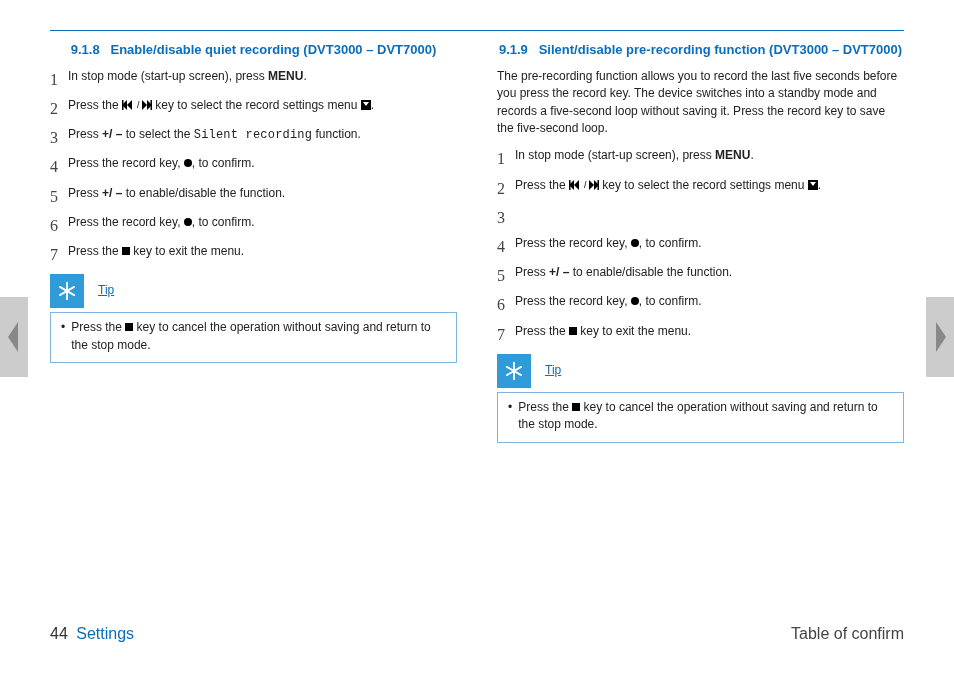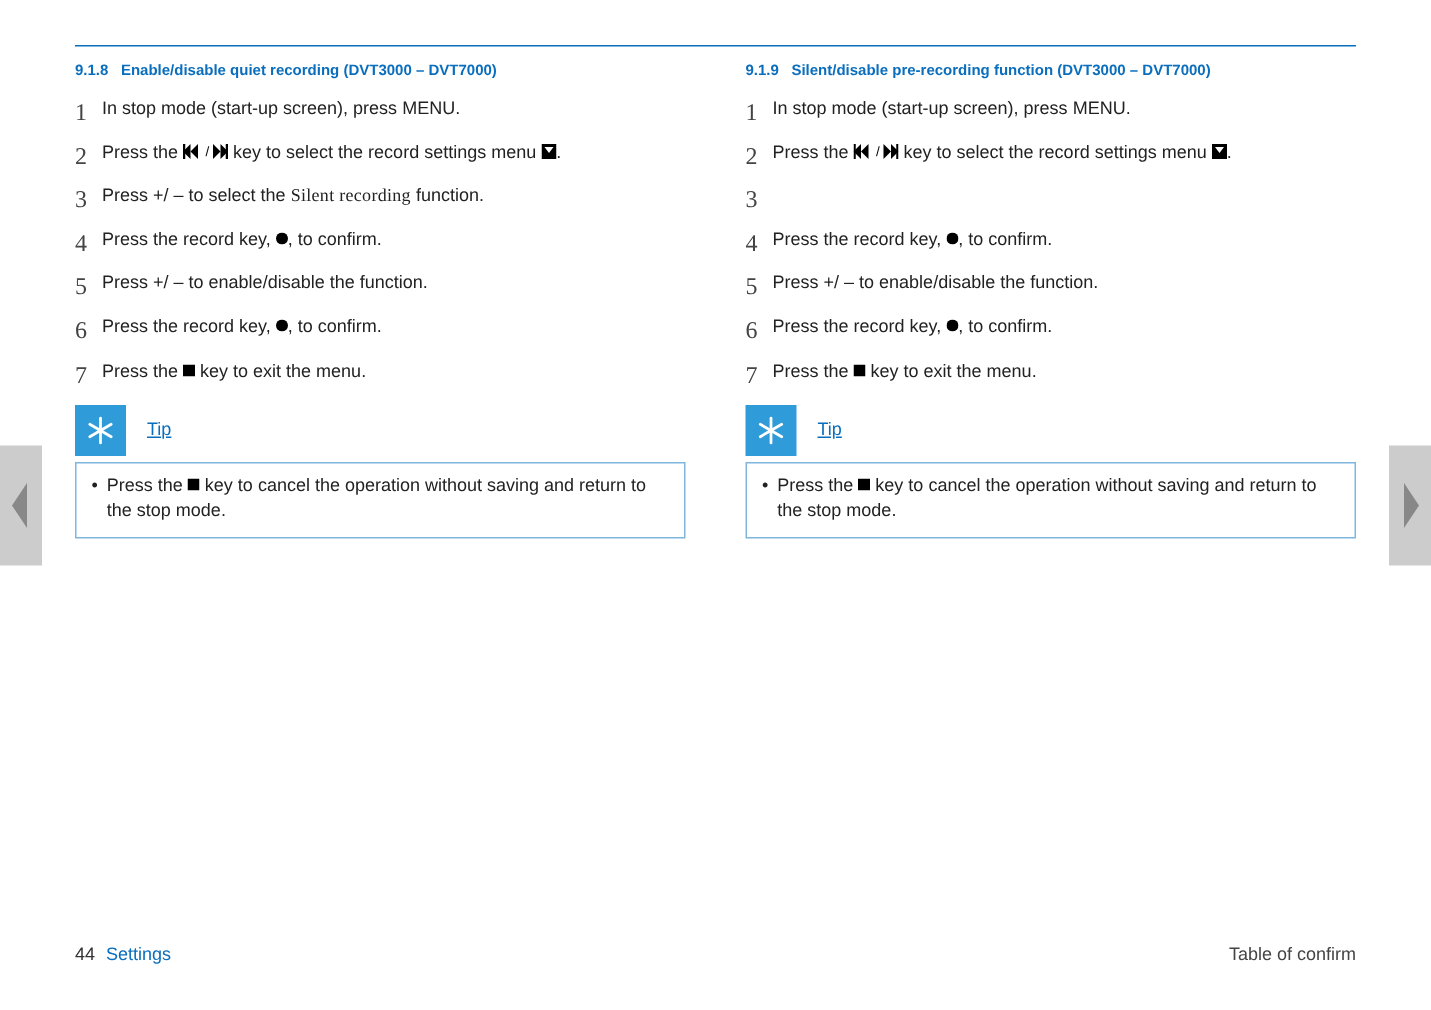--- a/index.html
+++ b/index.html
@@ -24,44 +24,45 @@
   }
   .columns {
     display: flex;
     gap: 40px;
     flex: 1;
   }
   .column { flex: 1; font-size: 12px; line-height: 1.45; }
   .heading {
     color: #0a6ebd;
     font-weight: bold;
-    font-size: 10px;
+    font-size: 13px;
     margin-bottom: 8px;
+    text-align: center;
   }
   .intro { margin-bottom: 10px; }
   .step {
     display: flex;
     align-items: flex-start;
     margin: 6px 0;
   }
   .step-num {
     font-size: 16px;
     font-weight: 400;
     color: #444;
     width: 18px;
     flex-shrink: 0;
     font-family: Georgia, serif;
   }
   .step-text { flex: 1; }
   .rewff-svg { width: 30px; height: 10px; vertical-align: -1px; }
   .dot-svg { width: 8px; height: 8px; vertical-align: 0; }
   .stop-svg { width: 8px; height: 8px; vertical-align: 0; }
   .vbox-svg { width: 10px; height: 10px; vertical-align: -1px; }
-  b { font-weight: normal; }
-  .fn-name { font-family: Liberation Serif, serif; letter-spacing: 0.2px; }
+  b { font-weight: bold; }
+  .fn-name { font-family: Liberation Mono, monospace; letter-spacing: 0.2px; }
   .tip-row {
     display: flex;
     align-items: center;
     gap: 14px;
     margin: 8px 0 4px 0;
   }
   .tip-icon {
     width: 34px; height: 34px;
     background: #2f9bd8;
     display: flex;
@@ -75,21 +76,21 @@
     padding: 6px 10px 8px 10px;
   }
   .tip-box .bullet {
     display: flex;
     gap: 6px;
   }
   .tip-box .bullet .dotb { flex-shrink:0; }
   .footer {
     display: flex;
     justify-content: space-between;
-    font-size: 12px;
+    font-size: 16px;
     color: #0a6ebd;
     margin-top: auto;
     padding-top: 14px;
   }
   .footer .pg { color: #333; }
   .footer .sett { color: #0a6ebd; margin-left:4px; }
   .footer .toc { color: #444; }
   .nav-arrow {
     position: absolute;
     top: 50%; transform: translateY(-50%);
@@ -215,20 +216,21 @@
           </span>
         </div>
       </div>
     </div>
 
     <div class="column">
       <div class="heading">
         <span>9.1.9</span>&nbsp;&nbsp;
         <span>Silent/disable pre-recording function (DVT3000 – DVT7000)</span>
       </div>
+      <p class="intro">The pre-recording function allows you to record the last five seconds before you press the record key. The device switches into a standby mode and records a five-second loop without saving it. Press the record key to save the five-second loop.</p>
 
       <div class="step">
         <div class="step-num">1</div>
         <div class="step-text">
           <span>In stop mode (start-up screen), press </span><b>MENU</b><span>.</span>
         </div>
       </div>
 
       <div class="step">
         <div class="step-num">2</div>

